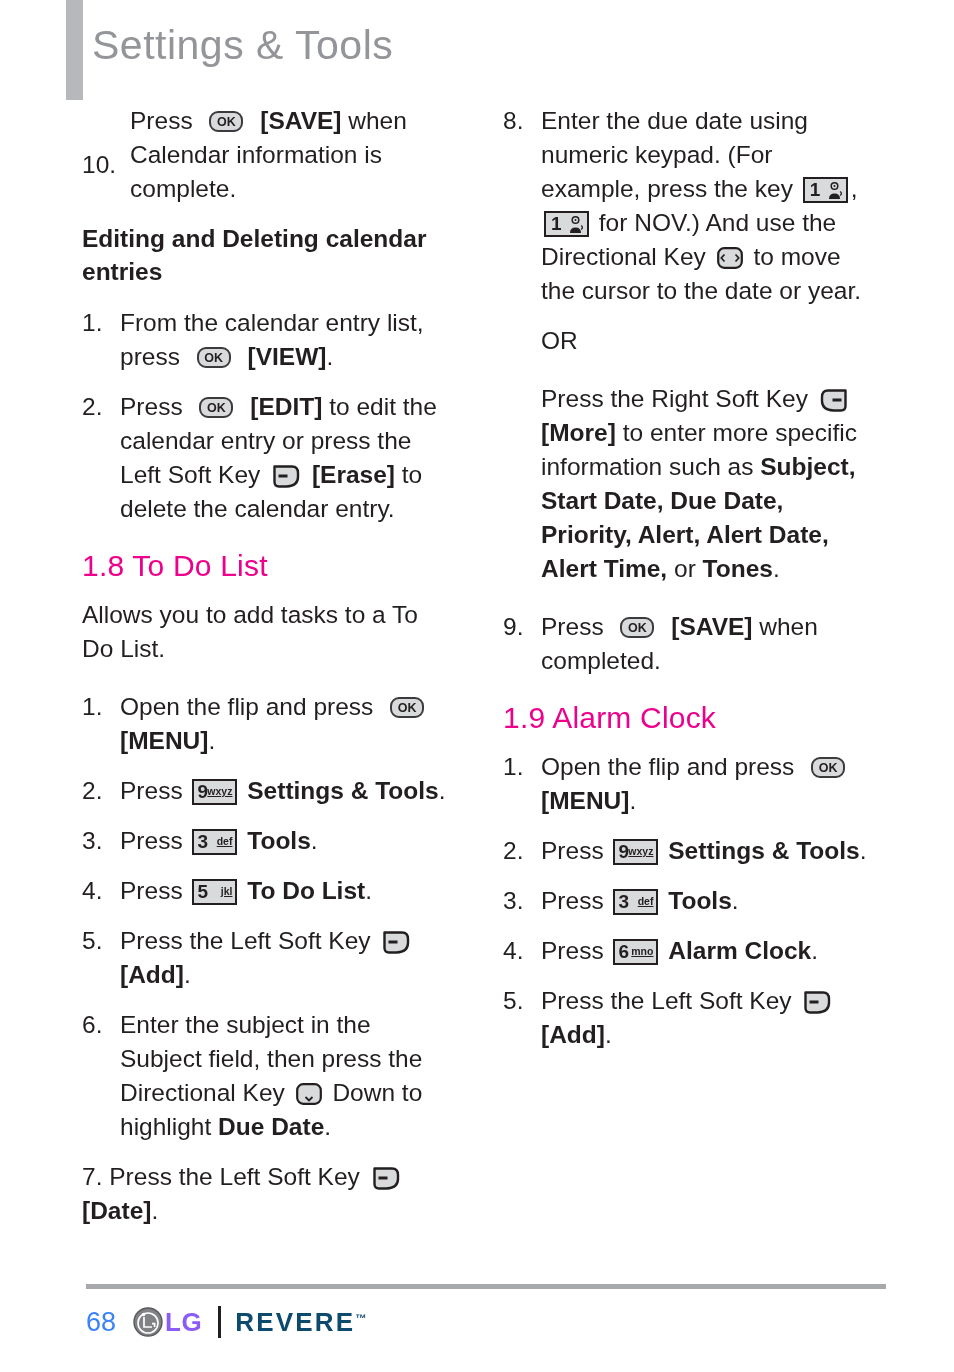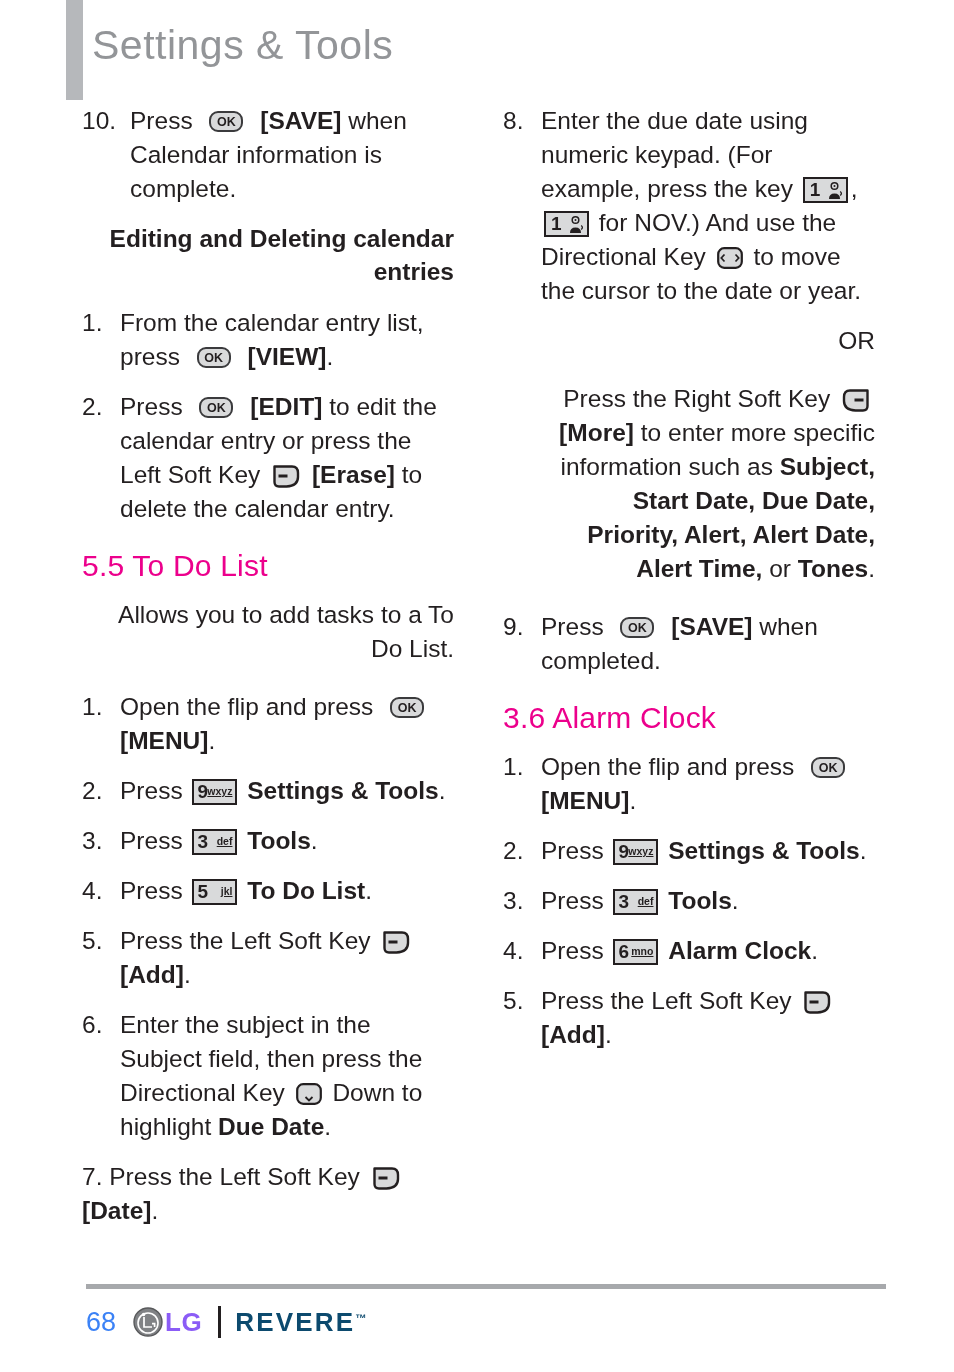--- a/index.html
+++ b/index.html
@@ -54,50 +54,48 @@
   .col-left  { left: 82px; }
   .col-right { left: 503px; }
 
   
   .para {
     font-size: 24.5px;
     line-height: 34px;
     color: #231f20;
     margin: 0 0 16px 0;
     font-family: "Liberation Sans", sans-serif;
-    text-align: right;
   }
   .para.gap   { margin-bottom: 24px; }
 
   .step {
     display: block;
     position: relative;
     padding-left: 38px;
     font-size: 24.5px;
     line-height: 34px;
     margin: 0 0 16px 0;
   }
   .step .num {
     position: absolute;
     left: 0; top: 0;
     width: 36px;
     text-align: left;
   }
   .step.wide { padding-left: 48px; }
-  .step.wide .num { width: 46px; }
+  .step.wide .num { width: 46px; margin-top: 44px; }
   .step.flat { padding-left: 0; }
   .step.flat .num { position: static; width: auto; }
 
   .subhead {
     font-size: 24.5px;
     line-height: 33px;
     font-weight: bold;
     margin: 0 0 18px 0;
     color: #231f20;
-    text-align: right;
   }
   .section-head {
     font-size: 30px;
     line-height: 36px;
     color: #ec008c;
     margin: 22px 0 14px 0;
     font-weight: 400;
     letter-spacing: 0.2px;
   }
   b, .b { font-weight: bold; }
@@ -260,21 +258,21 @@
       <span class="icon key-soft">
         <svg viewBox="0 0 30 25" width="30" height="25">
           <path d="M3.5 2.5 L21 2.5 Q27 2.5 27 9 L27 13 Q27 22 15.5 22.5 L8 22.5 Q3.5 22.5 3.5 18 Z" fill="#d9dadb" stroke="#231f20" stroke-width="2.4" stroke-linejoin="round"></path>
           <rect x="7.5" y="10.5" width="9" height="3" fill="#231f20"></rect>
         </svg>
       </span>
       <b>[Erase]</b>
       <span>to delete the calendar entry.</span>
     </div>
 
-    <div class="section-head">5.5 To Do List</div>
+    <div class="section-head">1.8 To Do List</div>
     <div class="para gap">Allows you to add tasks to a To Do List.</div>
 
     <div class="step">
       <span class="num">1.</span><span>Open the flip and press</span>
       <span class="icon key-ok"><span>OK</span></span>
       <br>
       <b>[MENU]</b><span>.</span>
     </div>
 
     <div class="step">
@@ -392,21 +390,21 @@
       <b>Tones</b><span>.</span>
     </div>
 
     <div class="step">
       <span class="num">9.</span><span>Press</span>
       <span class="icon key-ok"><span>OK</span></span>
       <b>[SAVE]</b>
       <span>when completed.</span>
     </div>
 
-    <div class="section-head">3.6 Alarm Clock</div>
+    <div class="section-head">1.9 Alarm Clock</div>
 
     <div class="step">
       <span class="num">1.</span><span>Open the flip and press</span>
       <span class="icon key-ok"><span>OK</span></span>
       <br>
       <b>[MENU]</b><span>.</span>
     </div>
 
     <div class="step">
       <span class="num">2.</span><span>Press</span>

